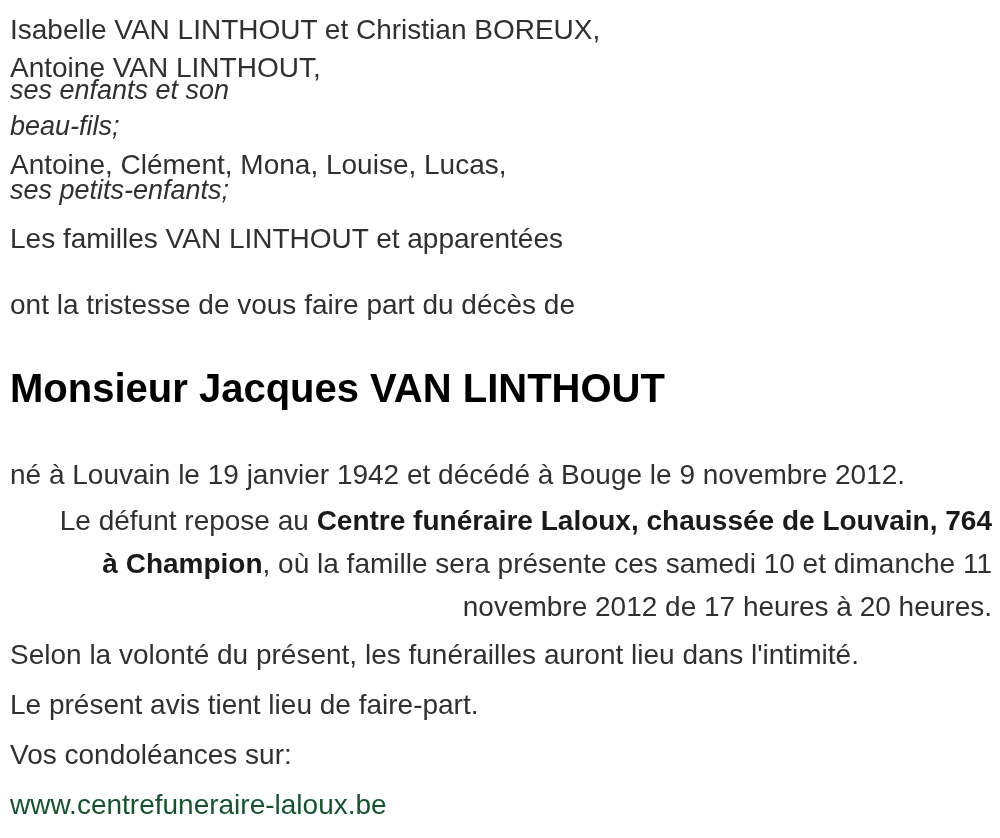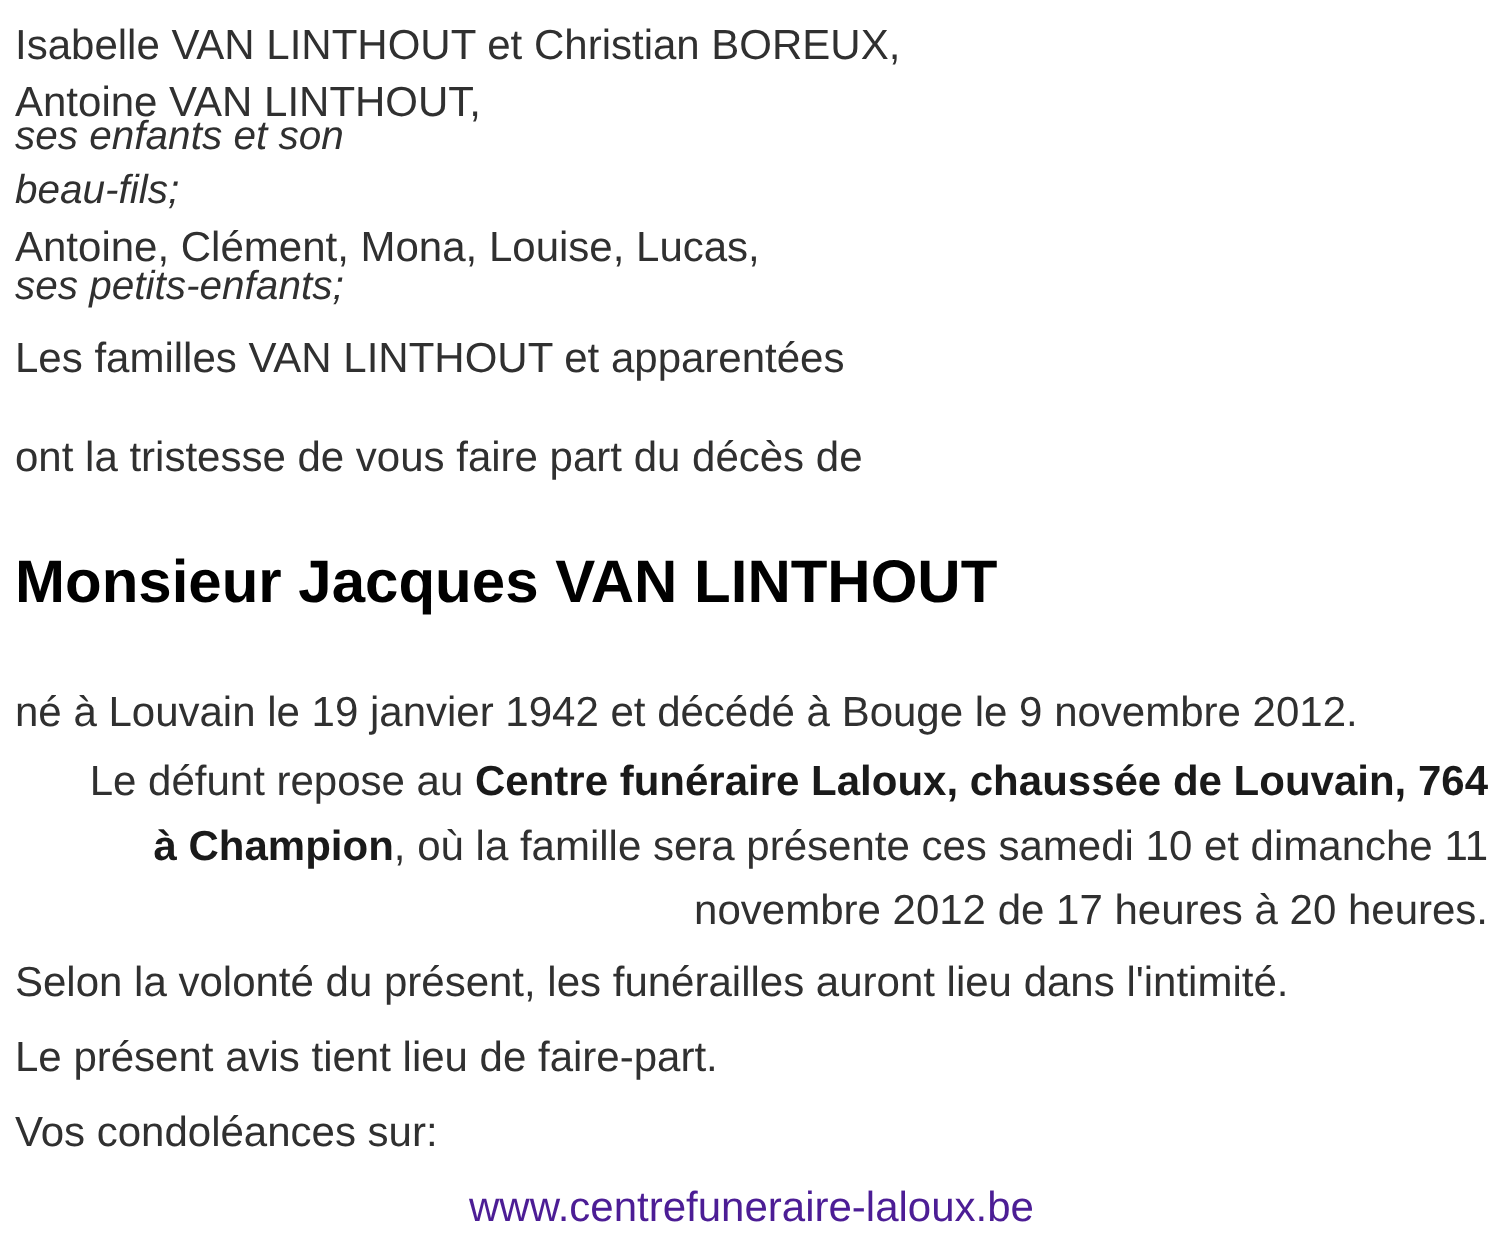--- a/index.html
+++ b/index.html
@@ -47,25 +47,24 @@
   .pline {
     font-size: 28px;
     line-height: 43px;
     white-space: nowrap;
   }
   .b {
     font-weight: 700;
     color: #1a1a1a;
   }
   .website {
-    color: #4c1d95;
+    color: #14532d;
     text-decoration: none;
     display: block;
     cursor: pointer;
-    text-align: center;
   }
 </style>
 </head>
 <body>
 
 <div>
 
   <div class="line" style="top: 3px; margin-top: 12px;">Isabelle VAN LINTHOUT et Christian BOREUX,</div>
 
   <div class="line" style="top: 53px;">Antoine VAN LINTHOUT,</div>

